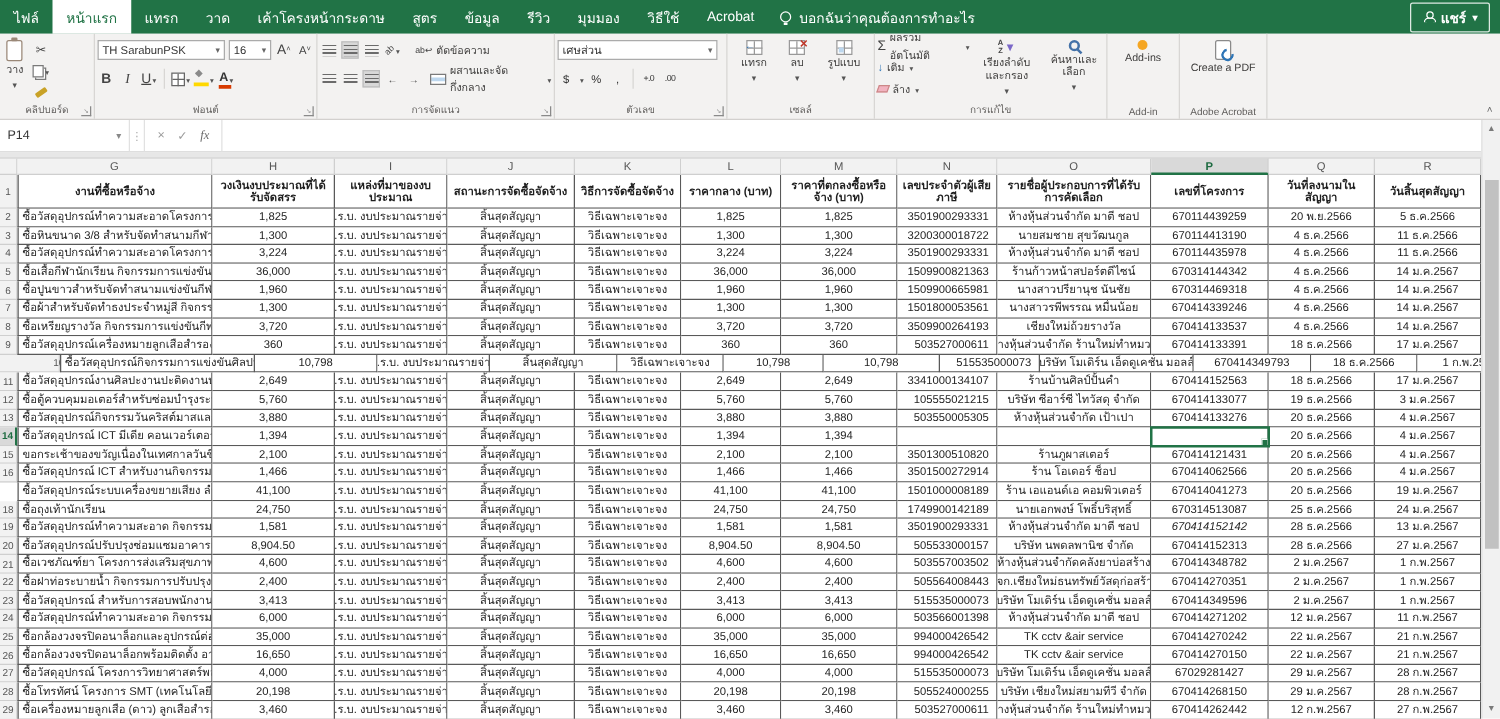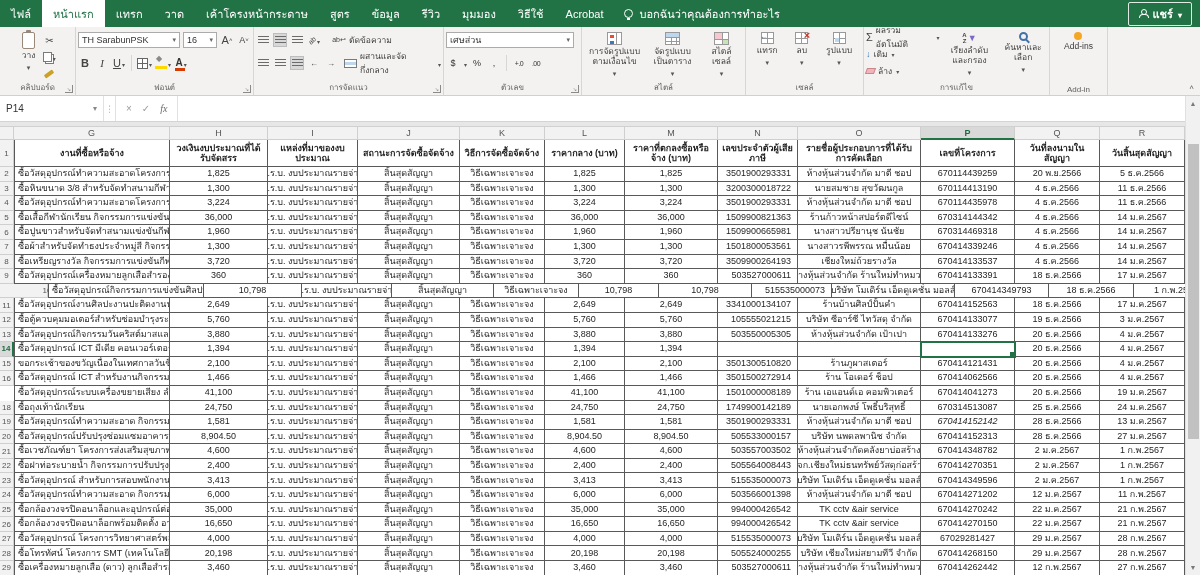--- a/index.html
+++ b/index.html
@@ -154,21 +154,21 @@
   <div class="sharebtn">
     <span class="ic-share"></span>
     <span>แชร์</span>
     <span class="dd"></span>
   </div>
 </div>
 
 <div class="ribbon">
 
   <div class="group" style="width:76px">
-    <div class="gcontent" style="gap:4px; justify-content:center;">
+    <div class="gcontent" style="gap:4px; justify-content:flex-start;">
       <div class="bigbtn">
         <span class="ic-clipboard"></span>
         <span>วาง</span>
         <span class="dd"></span>
       </div>
       <div class="row2" style="justify-content:flex-start; padding-top:3px;">
         <span class="sbtn g-cut"></span>
         <span class="sbtn">
             <span class="g-copy"></span>
             <span class="ddmini"></span>
@@ -286,40 +286,20 @@
         <span class="sbtn numbtn">,</span>
         <span class="vsep"></span>
         <span class="sbtn decbtn">+.0</span>
         <span class="sbtn decbtn">.00</span>
       </div>
     </div>
     <div class="glabel">ตัวเลข</div>
     <span class="launcher"></span>
   </div>
 
-  <div class="group" style="width:164px">
-    <div class="gcontent" style="justify-content:space-around;">
-      <div class="bigbtn" style="width:58px">
-        <span class="ic-cond"></span>
-        <span>การจัดรูปแบบตามเงื่อนไข</span>
-        <span class="dd"></span>
-      </div>
-      <div class="bigbtn" style="width:52px">
-        <span class="ic-table"></span>
-        <span>จัดรูปแบบเป็นตาราง</span>
-        <span class="dd"></span>
-      </div>
-      <div class="bigbtn" style="width:40px">
-        <span class="ic-cellstyles"></span>
-        <span>สไตล์เซลล์</span>
-        <span class="dd"></span>
-      </div>
-    </div>
-    <div class="glabel">สไตล์</div>
-  </div>
 
   <div class="group" style="width:118px">
     <div class="gcontent" style="justify-content:space-around;">
       <div class="bigbtn">
         <span class="ic-grid ins"></span>
         <span>แทรก</span>
         <span class="dd"></span>
       </div>
       <div class="bigbtn">
         <span class="ic-grid del"></span>
@@ -374,20 +354,29 @@
   <div class="group" style="width:58px">
     <div class="gcontent" style="justify-content:center;">
       <div class="bigbtn">
         <span class="ic-dot"></span>
         <span>Add-ins</span>
       </div>
     </div>
     <div class="glabel">Add-in</div>
   </div>
 
+  <div class="group" style="width:70px">
+    <div class="gcontent" style="justify-content:center;">
+      <div class="bigbtn">
+        <span class="ic-pdf"></span>
+        <span>Create a PDF</span>
+      </div>
+    </div>
+    <div class="glabel">Adobe Acrobat</div>
+  </div>
 
   <span class="collapse">˄</span>
 </div>
 
 <div class="fbar">
   <div class="namebox">
       <span>P14</span>
     </div>
   <div class="fdots">⋮</div>
   <div class="ficons">

